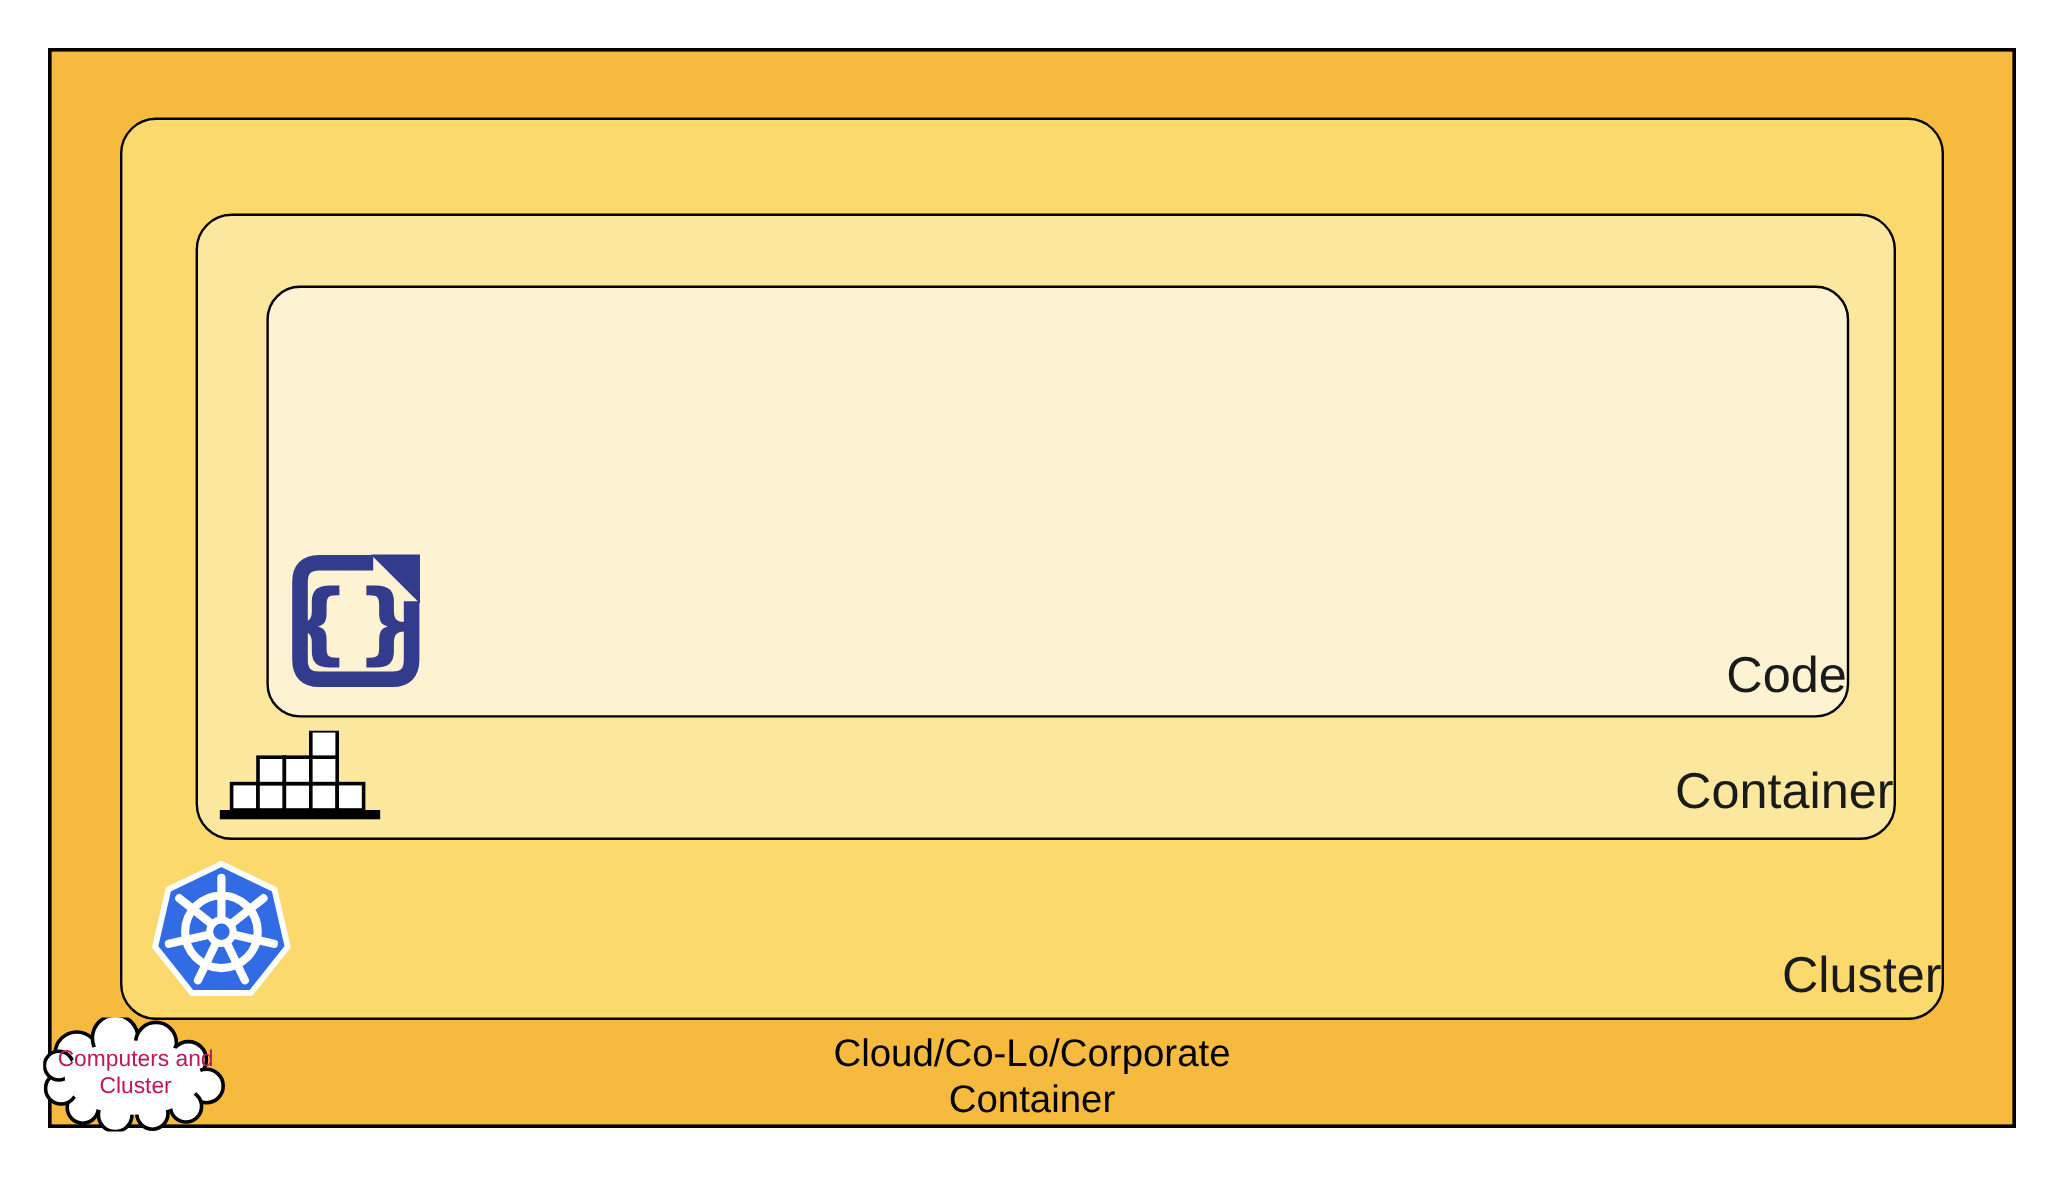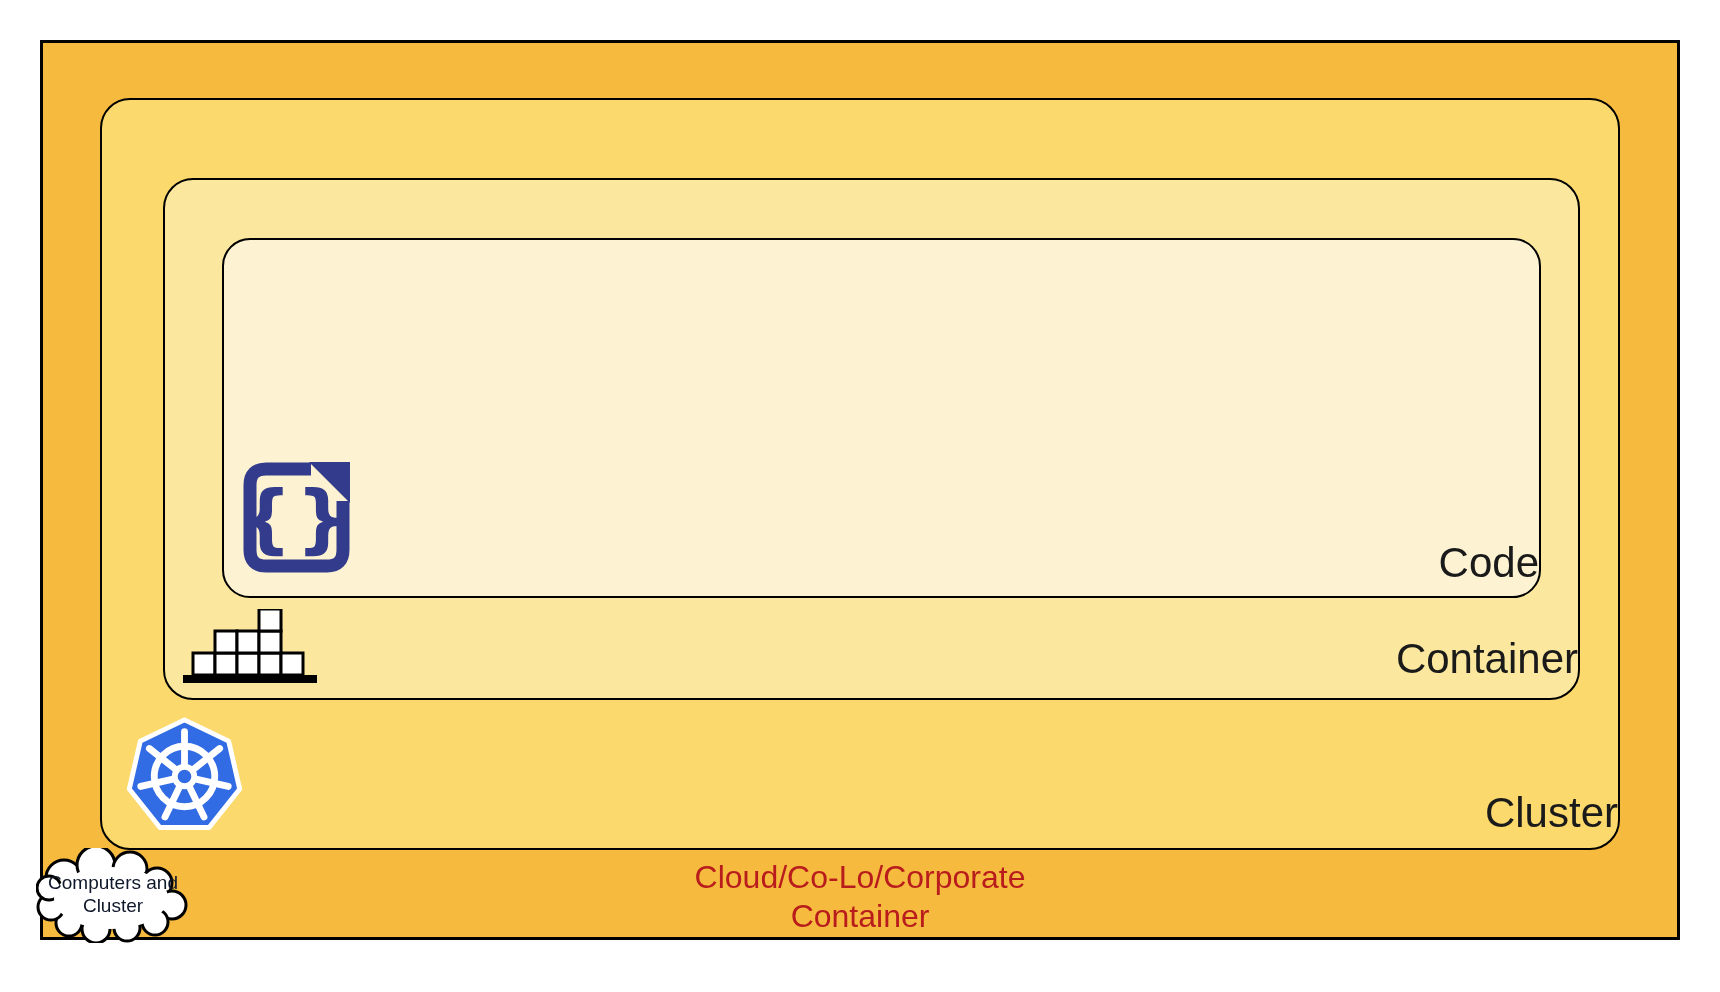--- a/index.html
+++ b/index.html
@@ -52,40 +52,40 @@
     white-space: nowrap;
     padding-left: 44px;
   }
   .code-label      { bottom: 10px; }
   .container-label { bottom: 16px; }
   .cluster-label   { bottom: 12px; }
   .datacenter-label {
     position: absolute;
     left: 0; right: 0; bottom: 1px;
     text-align: center;
-    color: #b91c1c;
+    color: #000000;
     font-size: 32px;
     line-height: 39px;
   }
   .icon-abs { position: absolute; }
   .code-file-icon      { left: 14px;  top: 217px; }
   .container-stack-icon{ left: 18px;  top: 429px; }
   .kubernetes-icon     { left: 22px;  top: 613px; }
   .cloud-callout {
     position: absolute;
     left: 36px; top: 848px;
     width: 154px; height: 95px;
   }
   .cloud-callout svg { position: absolute; left: 0; top: 0; }
   .cloud-text {
     position: absolute;
     left: 0; top: 23px;
     width: 154px;
     text-align: center;
-    color: #0f172a;
+    color: #be185d;
     font-size: 19px;
     line-height: 23px;
   }
 </style>
 </head>
 <body>
 
 <div class="canvas">
 
   <div class="layer layer-datacenter" style="background-color: rgb(246, 187, 62);">

